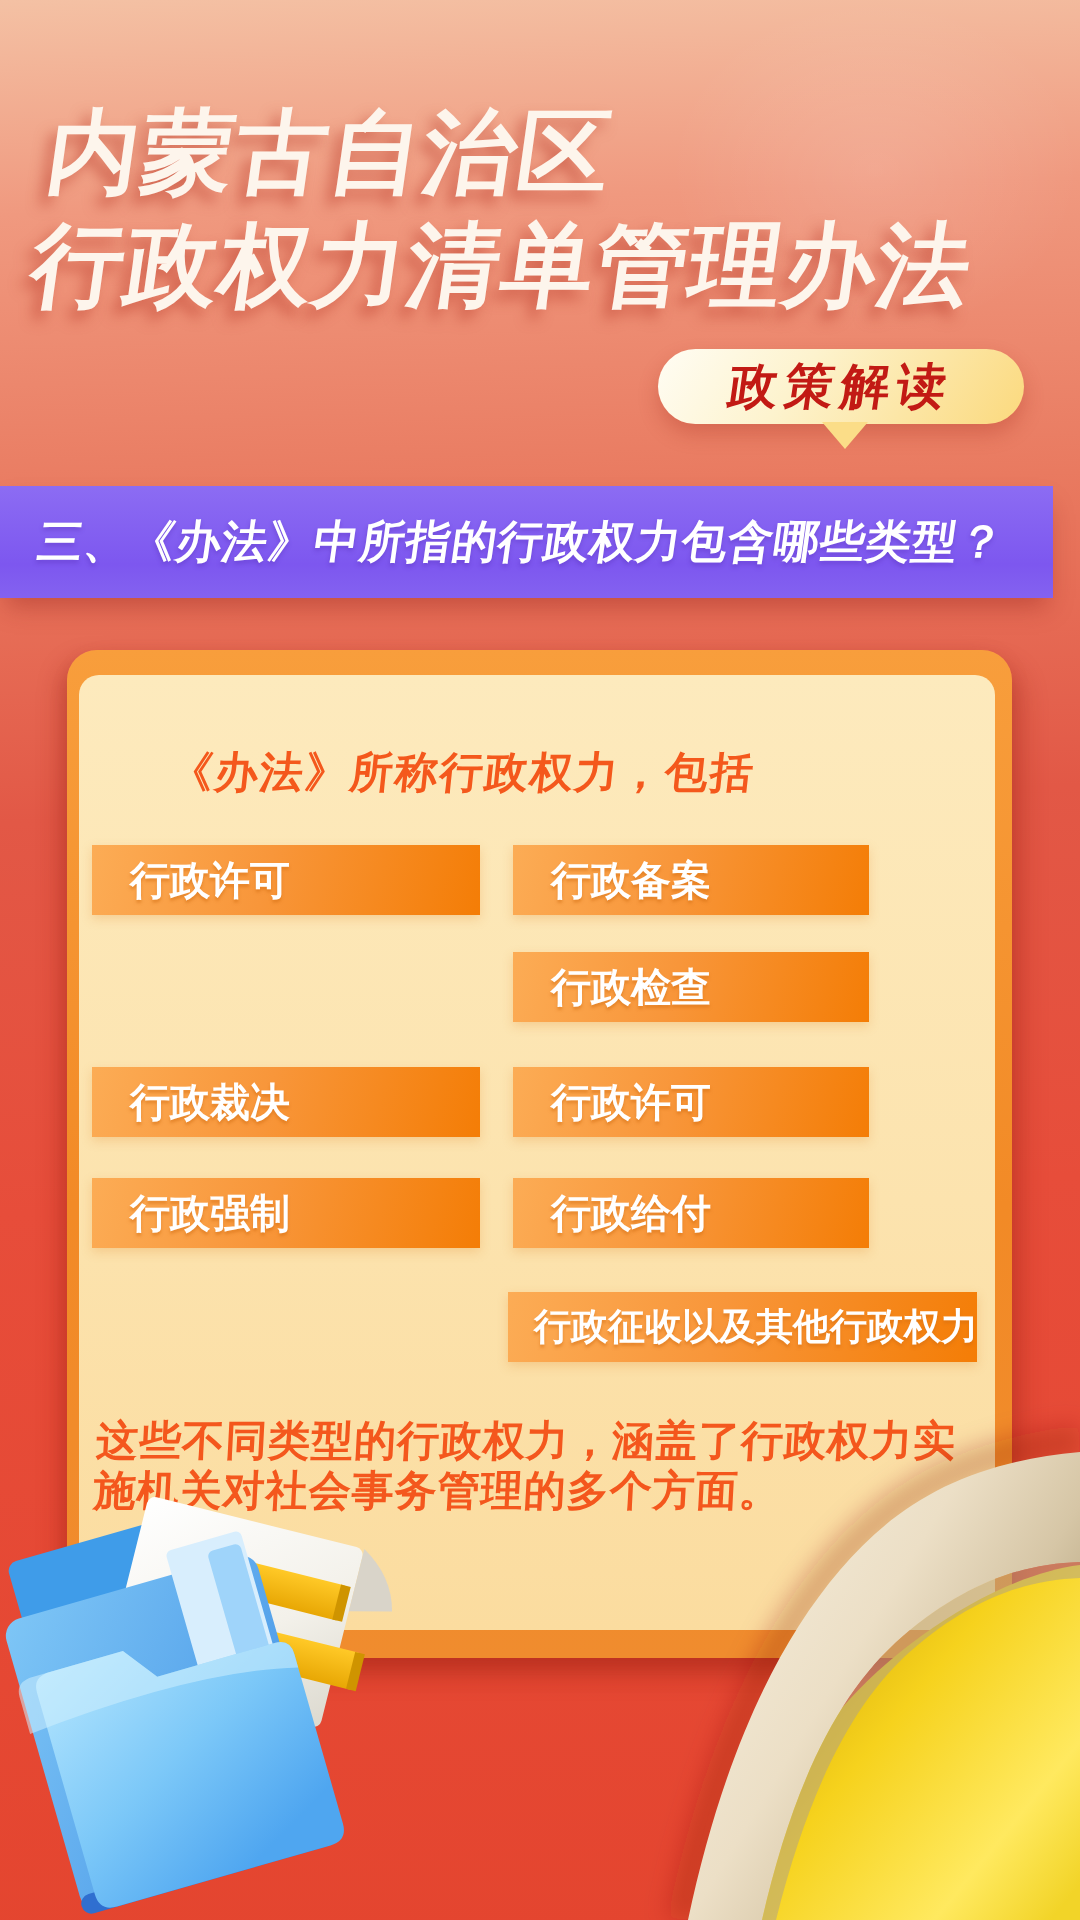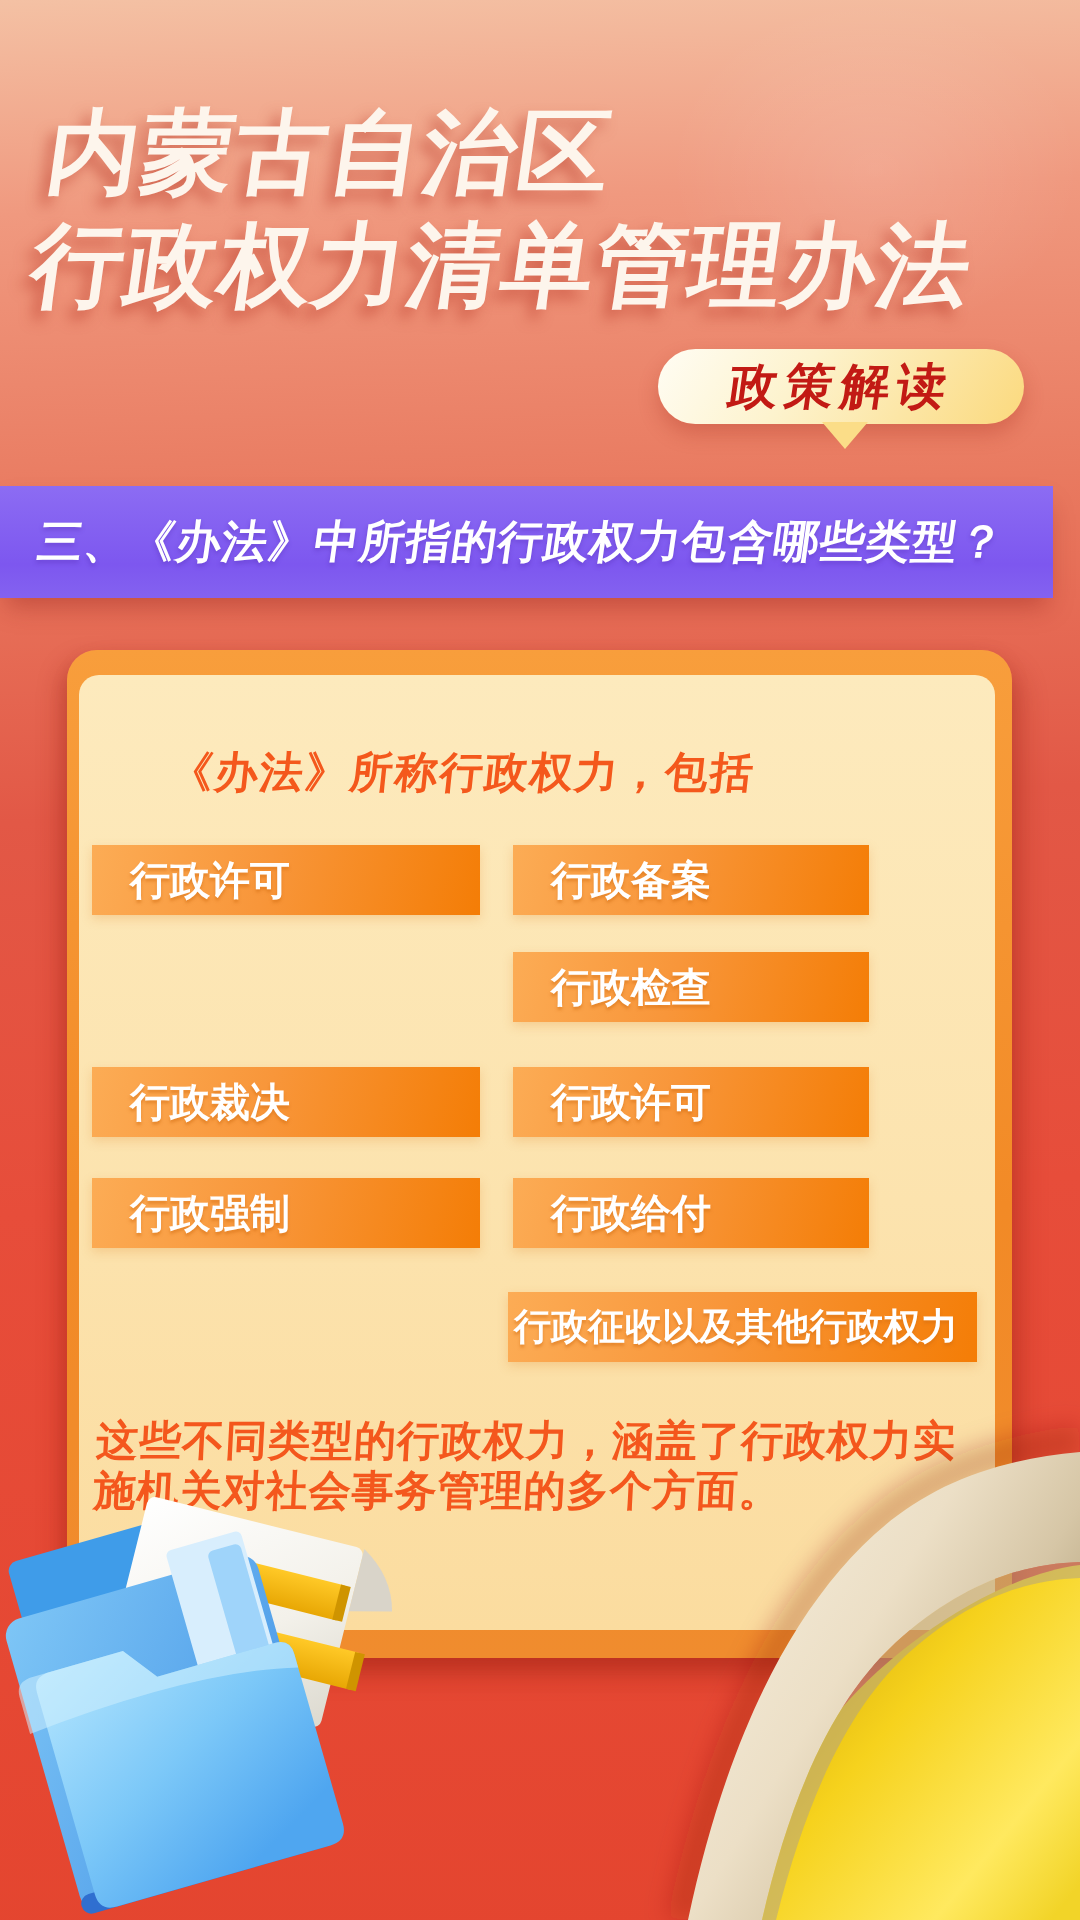--- a/index.html
+++ b/index.html
@@ -71,21 +71,21 @@
     background:linear-gradient(105deg,#fcac55 0%,#f8963a 45%,#f47d06 100%);
     color:#ffffff; font-weight:900; font-size:40px;
     display:flex; align-items:center; padding-left:38px;
     text-shadow:0 3px 3px rgba(212,110,18,.5);
     box-shadow:0 4px 10px rgba(222,130,40,.25);
     white-space:nowrap;
   }
   .c1{left:92px; width:388px;text-align:center;}
   .c2{left:513px; width:356px;}
   .r1{top:845px;} .r2{top:952px;} .r3{top:1067px;} .r4{top:1178px;} .r5{top:1292px;}
-  .wide{left:508px; width:469px; font-size:37px; padding-left:6px; letter-spacing:0;}
+  .wide{left:508px; width:469px; font-size:37px; padding-left:26px; letter-spacing:0;}
   
   .summary{
     position:absolute; left:95px; top:1416px; width:872px;
     font-size:42px; line-height:1.2; font-weight:900; color:#f4571d;
     transform:skewX(-3deg); letter-spacing:1px; margin:0;
   }
   
   .folder-art{position:absolute; left:-4px; top:1272px; width:400px; height:648px;}
   .curl-art{position:absolute; left:600px; top:1240px; width:480px; height:680px;}
 </style>

